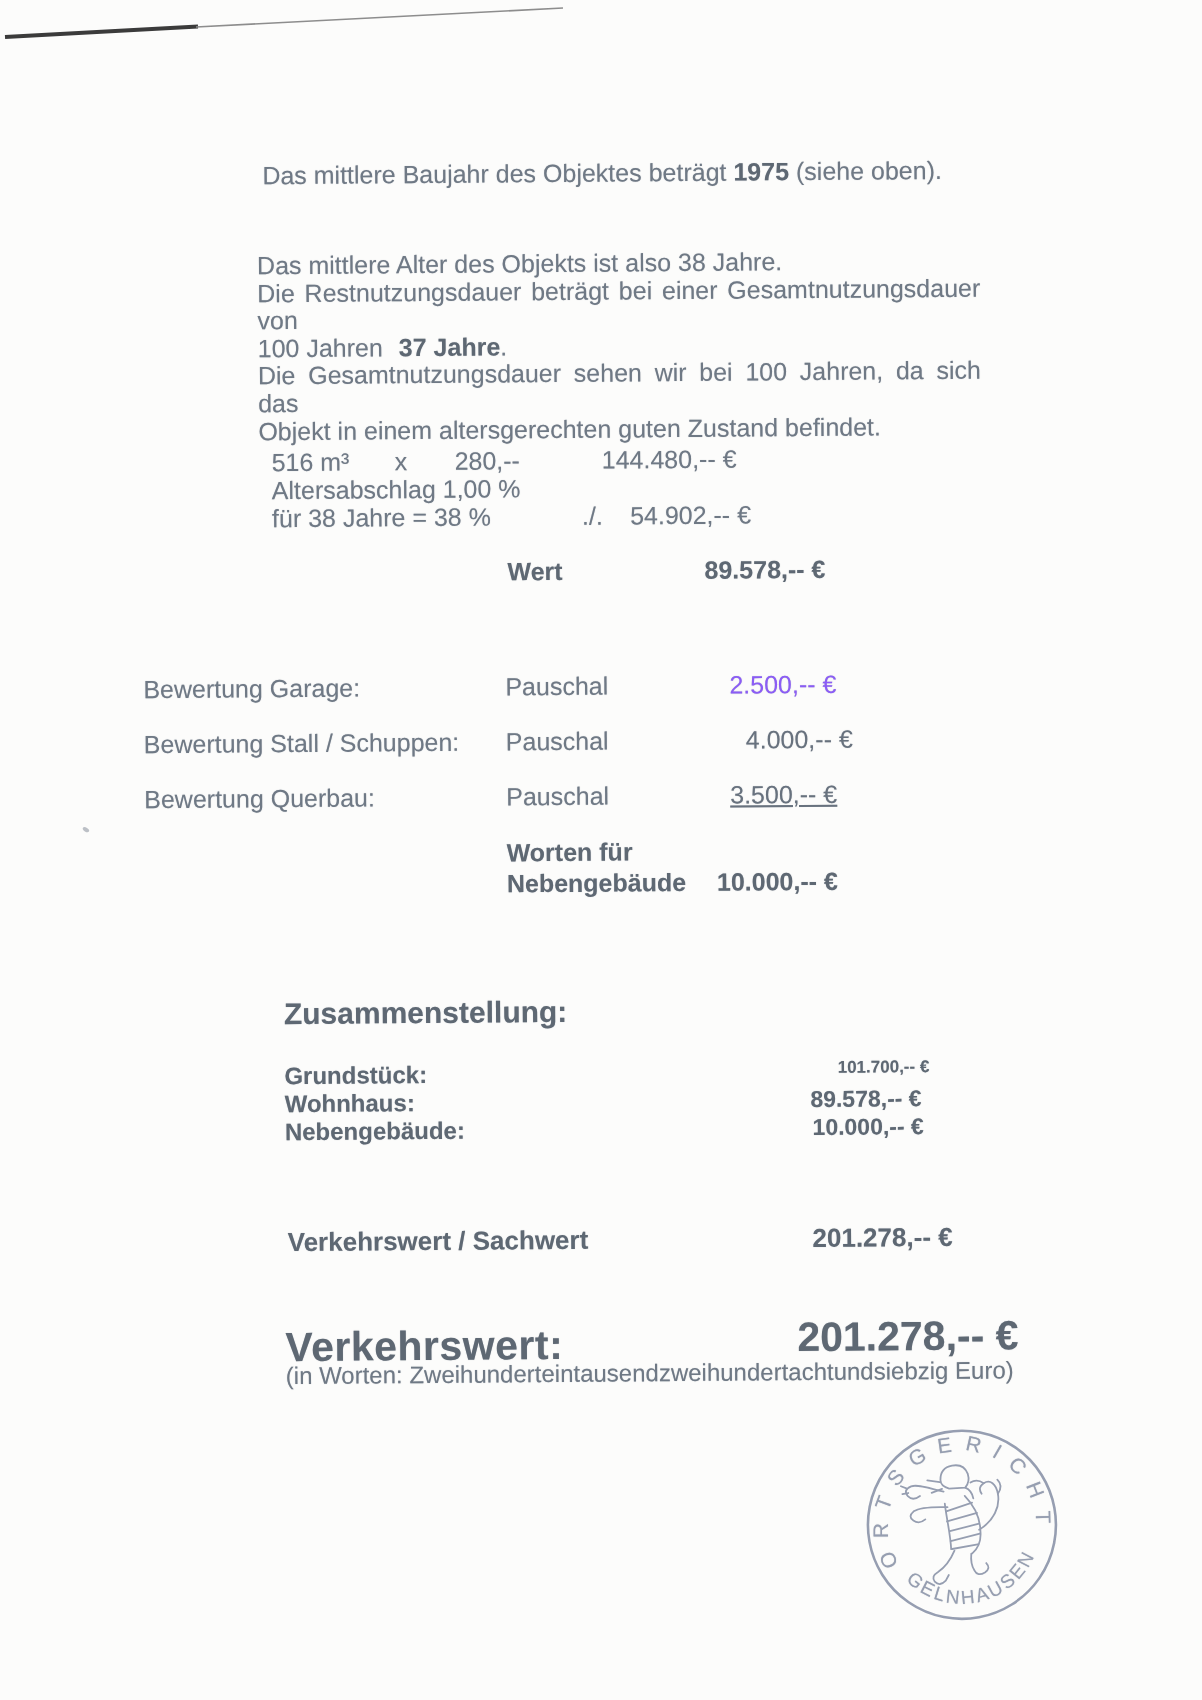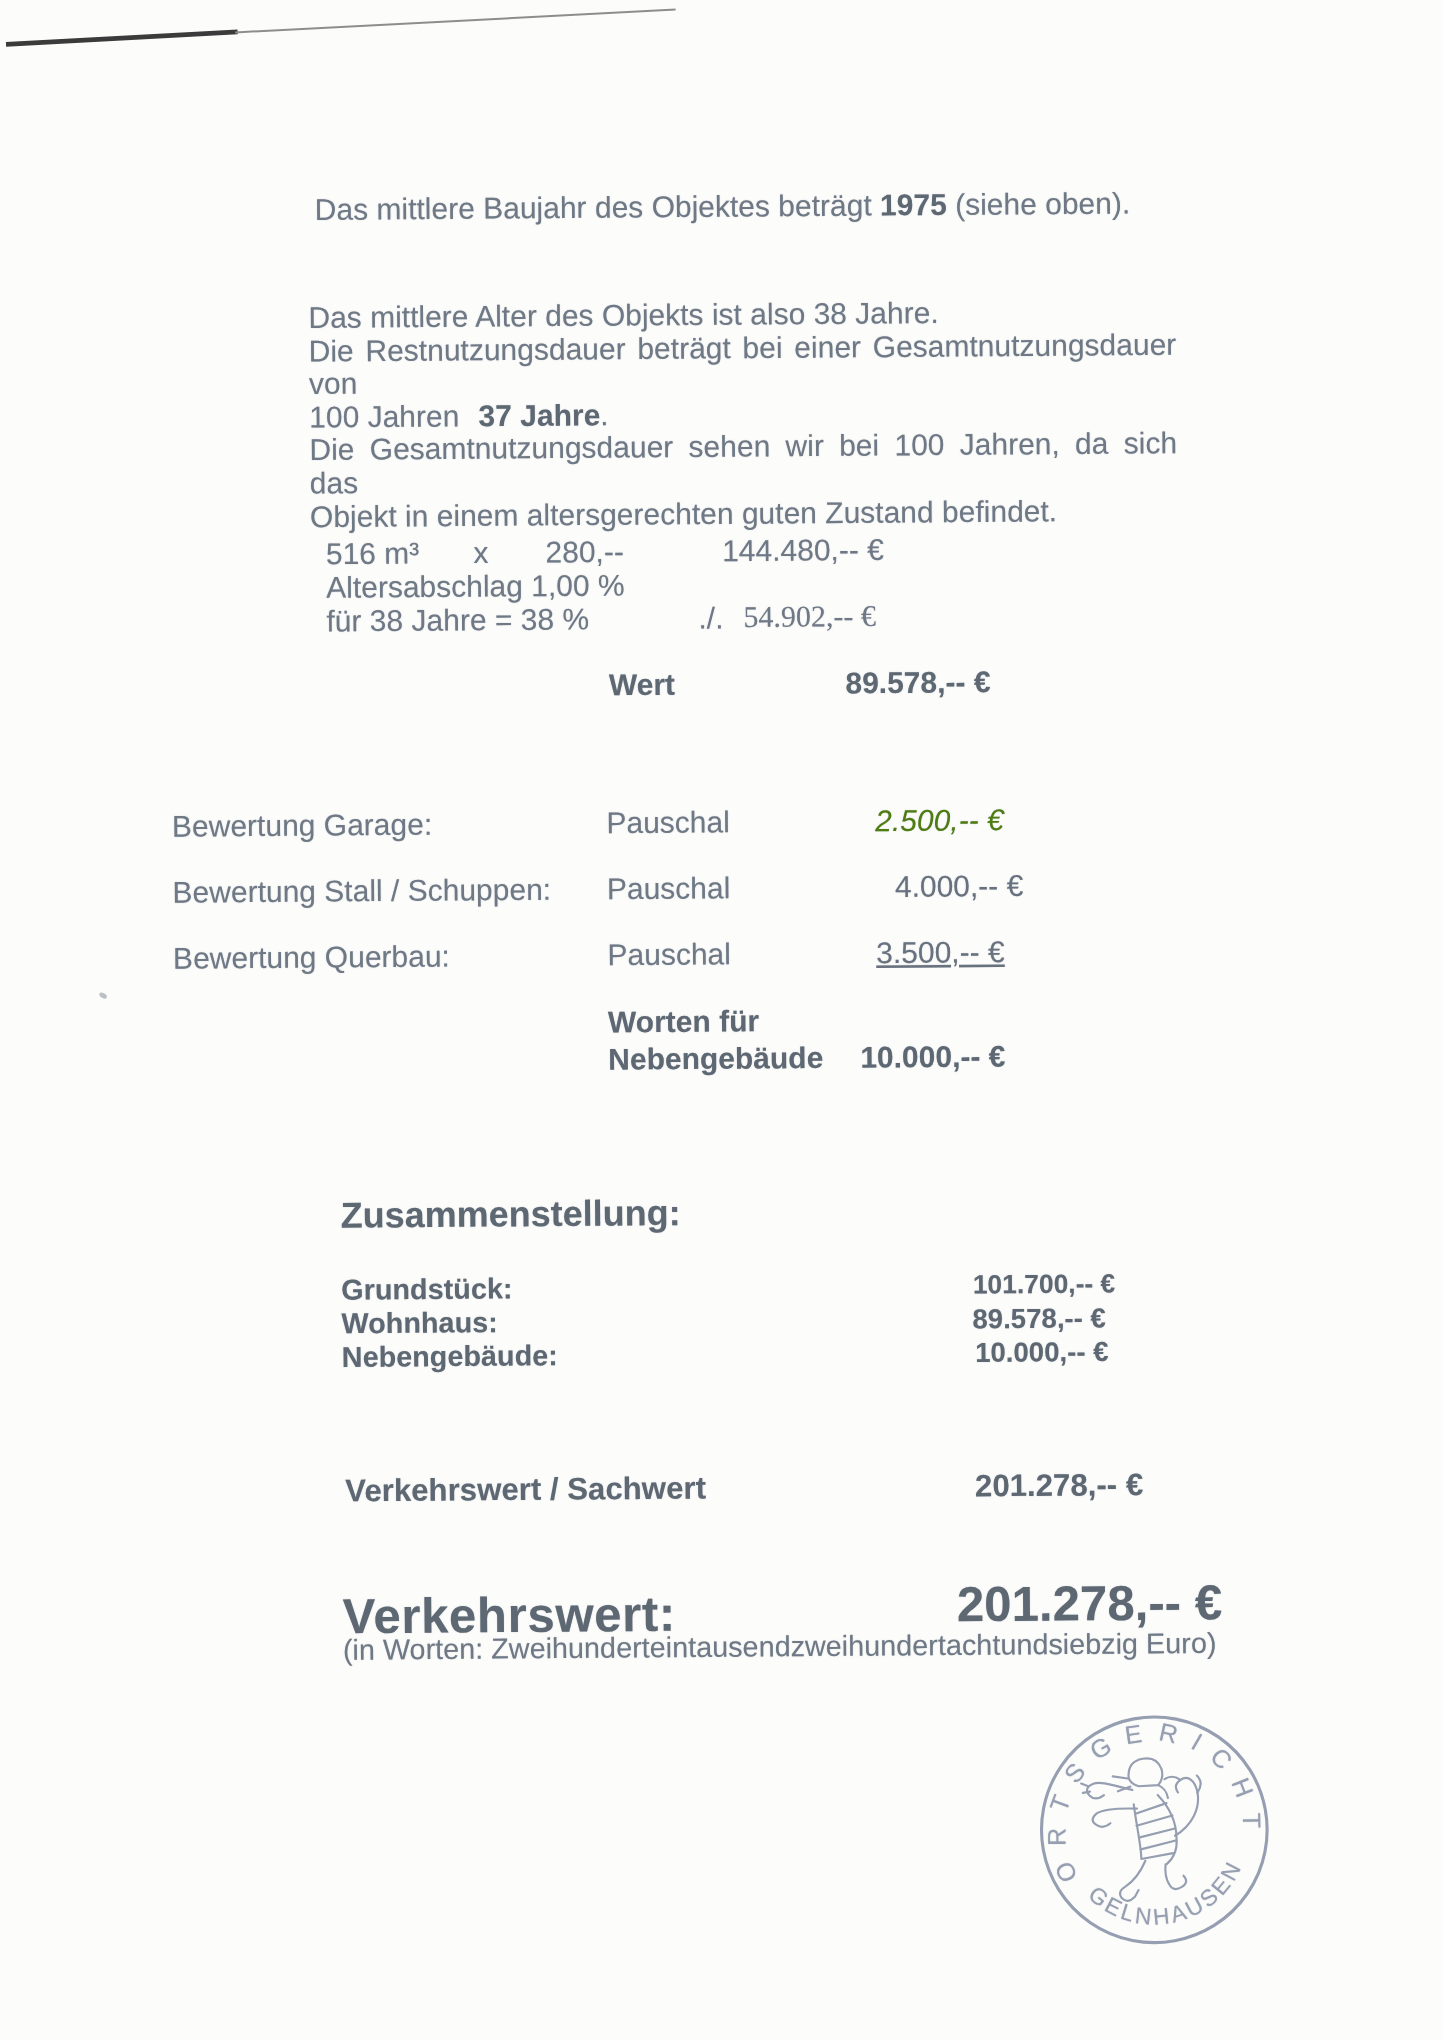--- a/index.html
+++ b/index.html
@@ -63,31 +63,31 @@
     <span style="left:398px;">x</span>
     <span style="left:458px;">280,--</span>
     <span style="right:462px;">144.480,-- €</span>
   </div>
   <div class="row fs25" style="top:476px;">
     <span style="left:275px;">Altersabschlag 1,00 %</span>
   </div>
   <div class="row fs25" style="top:504px;">
     <span style="left:275px;">für 38 Jahre = 38 %</span>
     <span style="left:585px;">./.</span>
-    <span style="right:469px;font-family:Liberation Serif, serif;">54.902,-- €</span>
+    <span style="right:448px;">54.902,-- €</span>
   </div>
   <div class="row fs25" style="top:559px;">
     <span class="b" style="left:510px;">Wert</span>
     <span class="b" style="right:374px;">89.578,-- €</span>
   </div>
 
   <div class="row fs25" style="top:674px;">
     <span style="left:145px;">Bewertung Garage:</span>
     <span style="left:507px;">Pauschal</span>
-    <span style="right:364px; color:#4d7c0f;font-style:italic;">2.500,-- €</span>
+    <span style="right:364px; color:#8b5cf6;">2.500,-- €</span>
   </div>
   <div class="row fs25" style="top:729px;">
     <span style="left:145px;">Bewertung Stall / Schuppen:</span>
     <span style="left:507px;">Pauschal</span>
     <span style="right:348px; color:#68727e;">4.000,-- €</span>
   </div>
   <div class="row fs25" style="top:784px;">
     <span style="left:145px;">Bewertung Querbau:</span>
     <span style="left:507px;">Pauschal</span>
     <span style="right:364px; color:#68727e;text-decoration:underline;">3.500,-- €</span>
@@ -98,21 +98,21 @@
   </div>
   <div class="row fs25" style="top:871px;">
     <span class="b" style="left:507px;">Nebengebäude</span>
     <span class="b" style="right:364px;">10.000,-- €</span>
   </div>
 
   <div class="abs b h-zus" style="left:283px; top:997px;">Zusammenstellung:</div>
 
   <div class="row" style="top:1062px; font-size:24px;">
     <span class="b" style="left:283px;">Grundstück:</span>
-    <span class="b" style="right:274px; font-size:22px;">101.700,-- €</span>
+    <span class="b" style="right:274px; font-size:17px;">101.700,-- €</span>
   </div>
   <div class="row" style="top:1090px; font-size:24px;">
     <span class="b" style="left:283px;">Wohnhaus:</span>
     <span class="b" style="right:282px; font-size:23px;">89.578,-- €</span>
   </div>
   <div class="row" style="top:1118px; font-size:24px;">
     <span class="b" style="left:283px;">Nebengebäude:</span>
     <span class="b" style="right:280px; font-size:23px;">10.000,-- €</span>
   </div>
 

